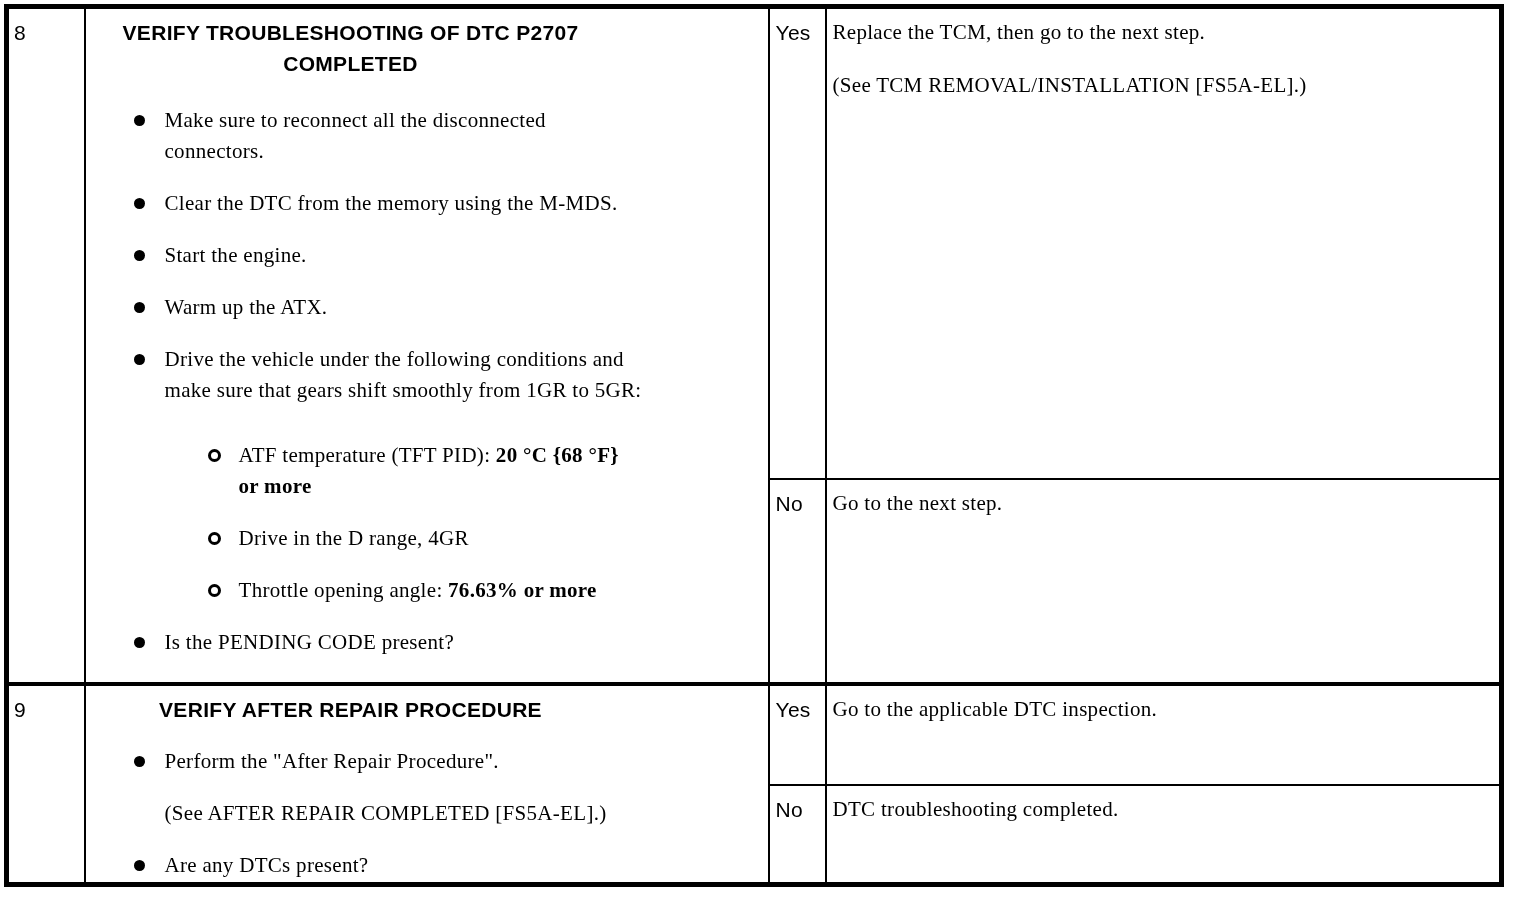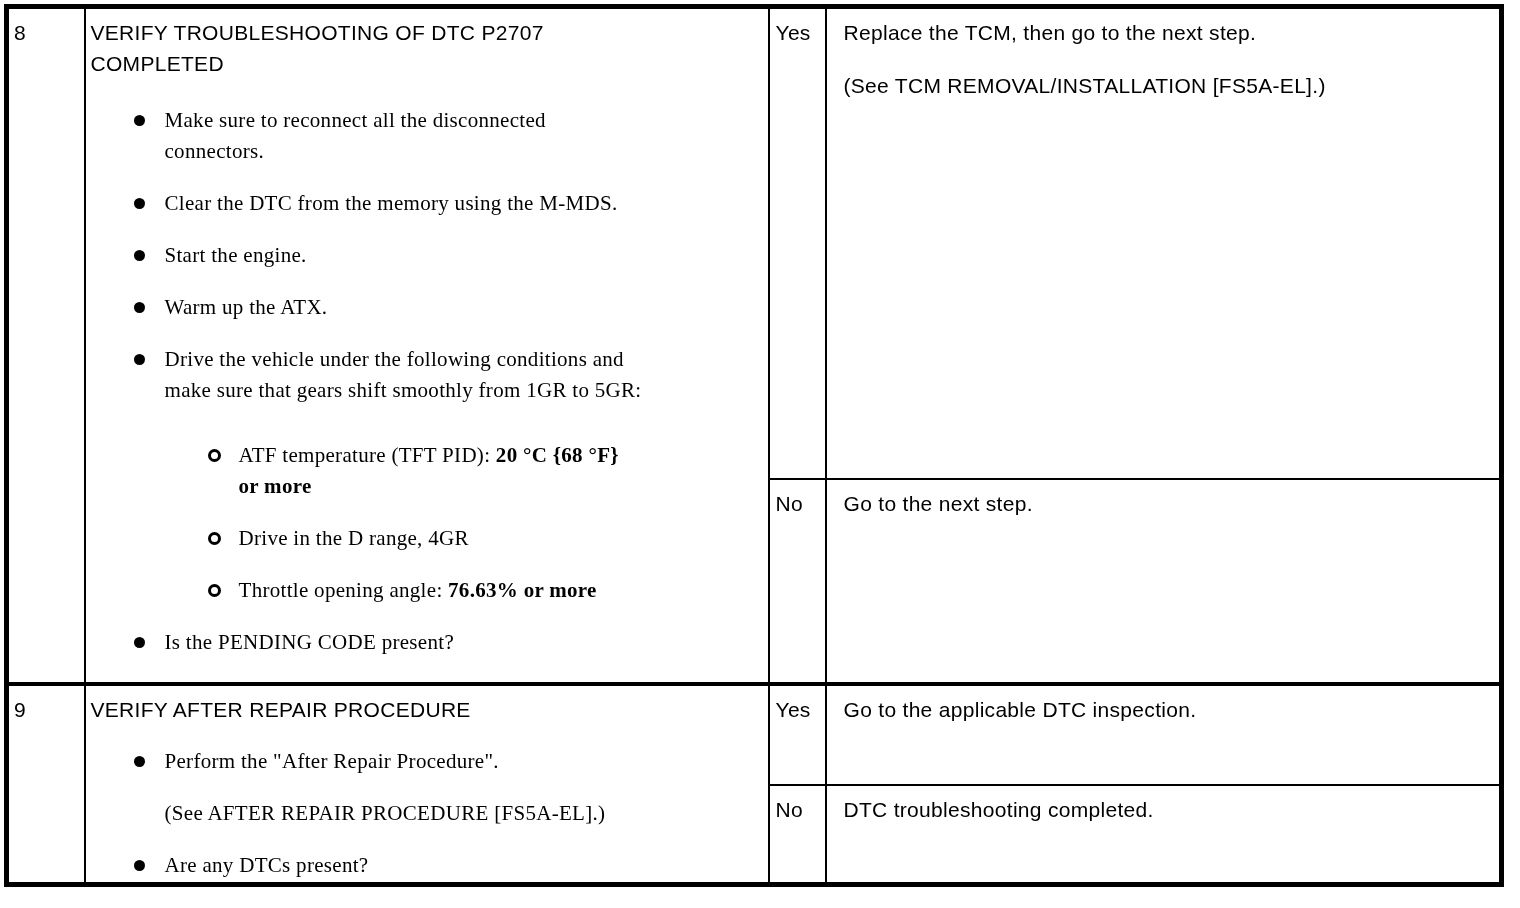--- a/index.html
+++ b/index.html
@@ -19,23 +19,23 @@
   td { border:2px solid #000; vertical-align:top; padding:0; background:#ffffff; }
   tr.r1 { height:472px; }
   tr.r2 { height:205px; }
   tr.r3 { height:101px; }
   tr.r4 { height:100px; }
   tr.r3 td { border-top:4px solid #000; }
 
   td.step   { padding:8px 2px 0 5px; }
   td.action { padding:8px 8px 0 5px; }
   td.answer { padding:8px 0 0 6px; }
-  td.result { padding:8px 8px 0 17px; }
+  td.result { padding:8px 8px 0 6px;font-family:Liberation Serif, serif; }
 
-  .title { font-weight:normal; max-width:520px; }
+  .title { font-weight:bold; max-width:520px;text-align:center; }
 
   .bullet { display:flex; margin-top:21px;font-family:Liberation Serif, serif; }
   .bullet.first    { margin-top:26px; }
   .bullet.subfirst { margin-top:34px; }
   .l1 { margin-left:43px; }
   .l2 { margin-left:117px; }
   .l0 { margin-left:74px; }
 
   .l1 > .marker {
     width:11px; height:11px; border-radius:50%;
@@ -137,21 +137,21 @@
           <span>9</span>
         </td>
         <td class="action" rowspan="2">
           <div class="title">VERIFY AFTER REPAIR PROCEDURE</div>
 
           <div class="bullet l1">
             <span class="marker"></span>
             <div class="btext"><span>Perform the "After Repair Procedure".</span></div>
           </div>
           <div class="bullet l0">
-            <div class="btext"><span>(See AFTER REPAIR PROCEDURE [FS5A-EL].)</span></div>
+            <div class="btext"><span>(See AFTER REPAIR COMPLETED [FS5A-EL].)</span></div>
           </div>
           <div class="bullet l1">
             <span class="marker"></span>
             <div class="btext"><span>Are any DTCs present?</span></div>
           </div>
         </td>
         <td class="answer">
           <span>Yes</span>
         </td>
         <td class="result">

